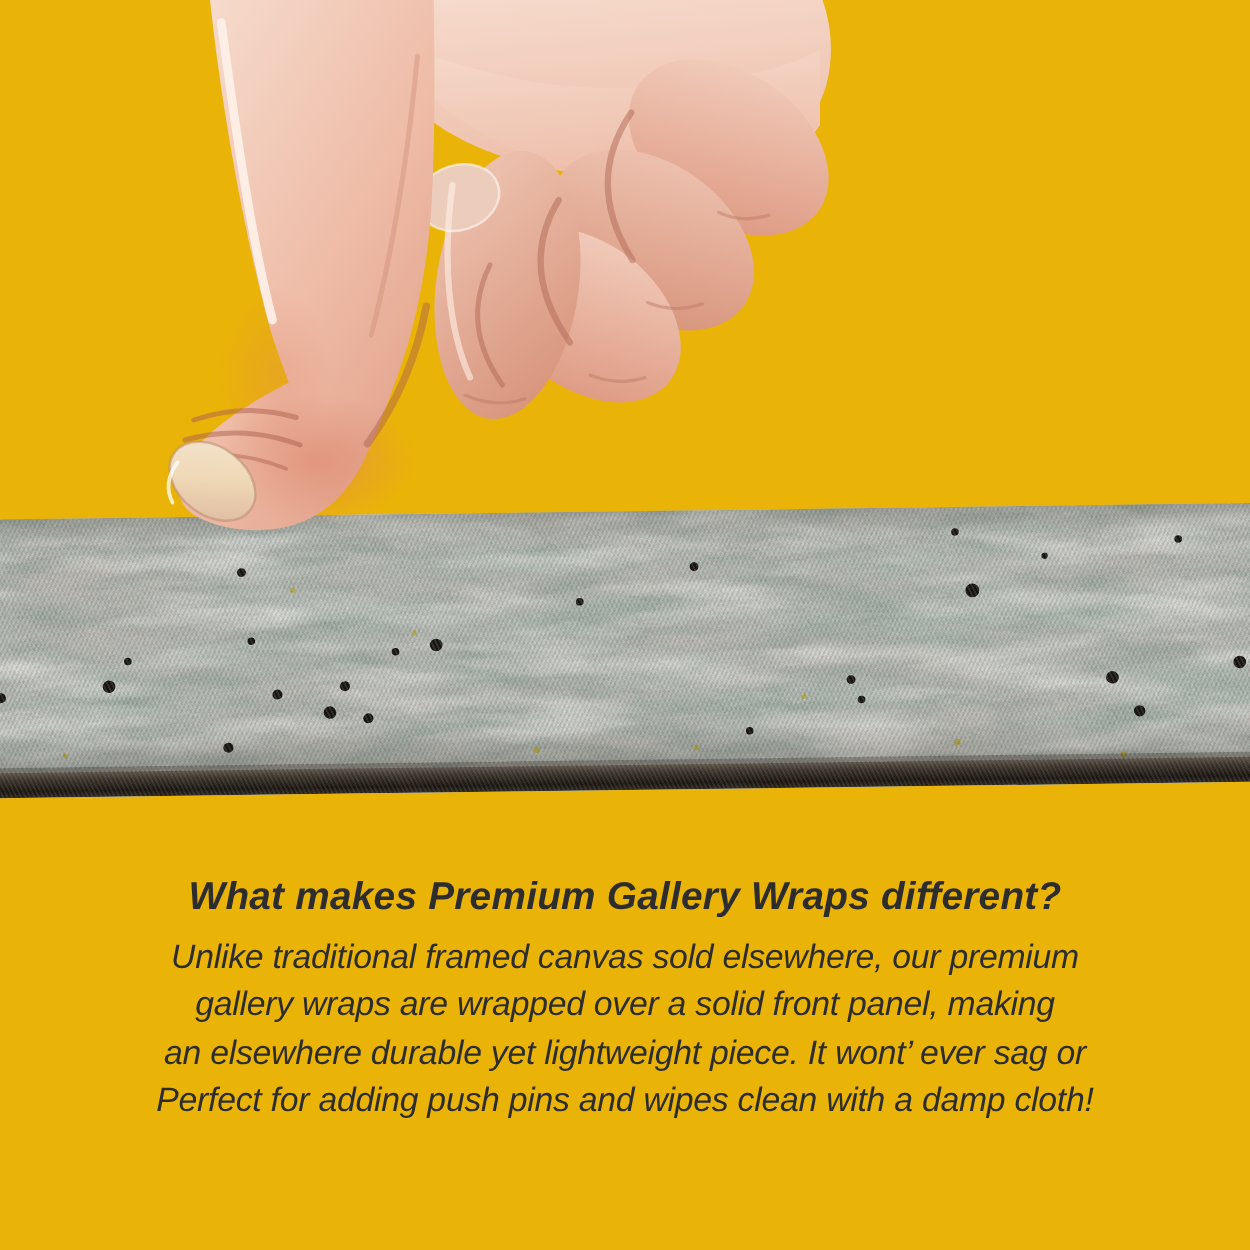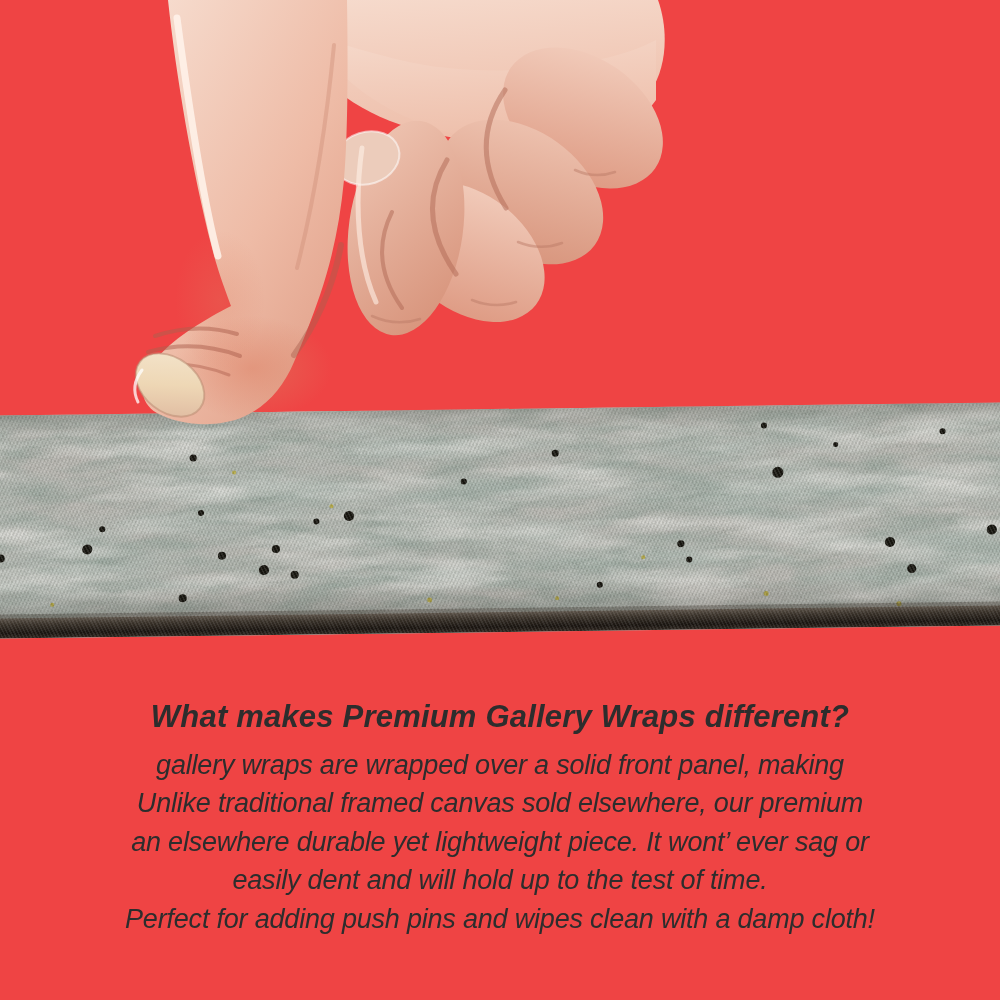--- a/index.html
+++ b/index.html
@@ -1,16 +1,16 @@
 <!DOCTYPE html>
 <html><head>
 <meta charset="utf-8">
 <style>
   html,body{margin:0;padding:0;background:#fff;}
-  .stage{position:relative;width:1000px;height:1000px;margin:0 auto;background:#ef4444;
+  .stage{position:relative;width:1000px;height:1000px;margin:0 auto;background:#eab308;
          overflow:hidden;font-family:"Liberation Sans",sans-serif;}
   .hand-svg{position:absolute;top:0;left:0;z-index:3;}
   .strip{position:absolute;top:409px;left:-10px;width:1020px;height:223px;z-index:1;
          transform:rotate(-0.75deg);overflow:hidden;}
   .strip svg{position:absolute;inset:0;width:100%;height:100%;display:block;}
   .weave{position:absolute;inset:0;pointer-events:none;background:
     repeating-linear-gradient(64deg, rgba(255,255,255,0.10) 0 1.5px, rgba(0,0,0,0) 1.5px 3.2px),
     repeating-linear-gradient(-64deg, rgba(30,32,28,0.10) 0 1.5px, rgba(0,0,0,0) 1.5px 3.2px);}
   .strip-shade{position:absolute;inset:0;pointer-events:none;background:
     linear-gradient(180deg, rgba(70,70,62,0.22) 0%, rgba(0,0,0,0) 10%,
@@ -167,20 +167,19 @@
       <path d="M334,45 Q322,170 297,268" stroke="rgba(204,140,118,0.4)" stroke-width="4"></path>
       <path d="M341,245 Q330,305 294,355" stroke="rgba(168,96,78,0.45)" stroke-width="6"></path>
       <path d="M177,18 C189,108 202,196 218,256" stroke="rgba(255,243,235,0.85)" stroke-width="7"></path>
     </g>
     <ellipse cx="170" cy="385" rx="38" ry="27" transform="rotate(38 170 385)" fill="url(#gNail)" stroke="rgba(186,140,114,0.55)" stroke-width="2"></ellipse>
     <path d="M142,370 q-12,16 -4,32" fill="none" stroke="rgba(255,255,255,0.75)" stroke-width="3" stroke-linecap="round"></path>
   </svg>
 
   <div class="caption">
     <h1>What makes Premium Gallery Wraps different?</h1>
+    <p>Unlike traditional framed canvas sold elsewhere, our premium</p>
     <p>gallery wraps are wrapped over a solid front panel, making</p>
-    <p>Unlike traditional framed canvas sold elsewhere, our premium</p>
     <p>an elsewhere durable yet lightweight piece. It wont’ ever sag or</p>
-    <p>easily dent and will hold up to the test of time.</p>
     <p>Perfect for adding push pins and wipes clean with a damp cloth!</p>
   </div>
 
 </div>
 
 </body></html>

